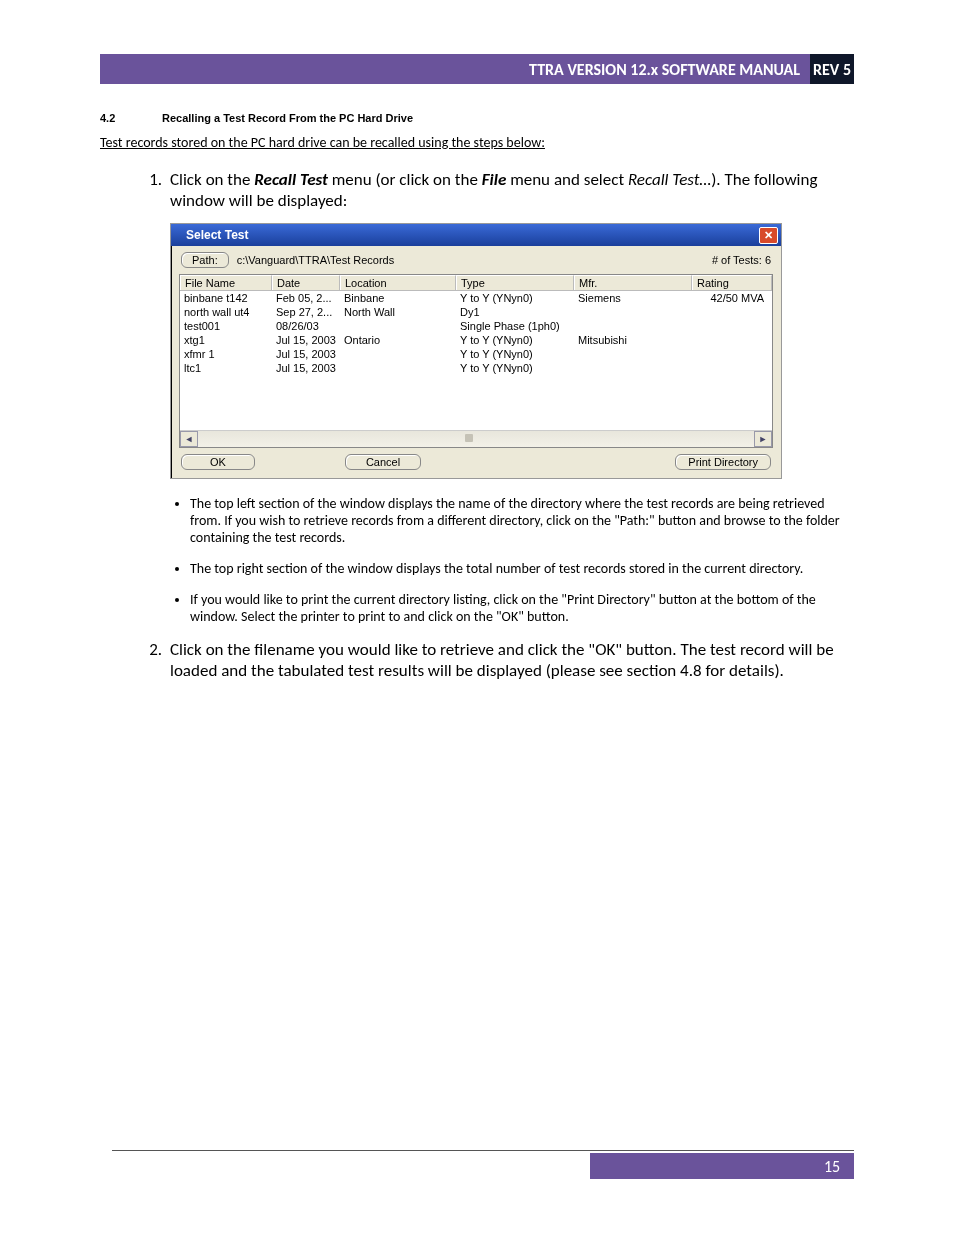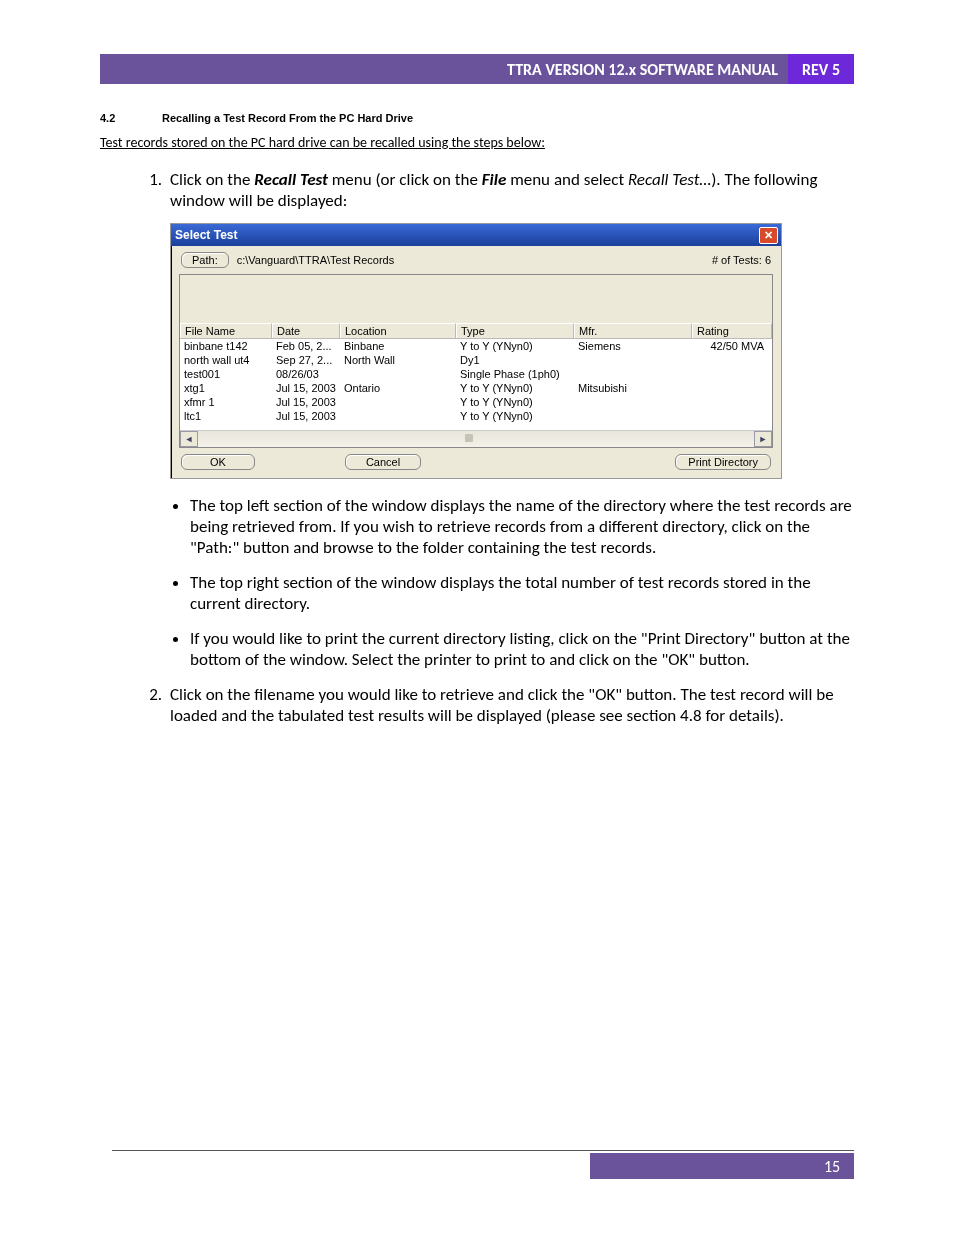--- a/index.html
+++ b/index.html
@@ -28,22 +28,22 @@
     display: flex;
     align-items: center;
     justify-content: flex-end;
     color: #fff;
     font-weight: bold;
     font-size: 16px;
     padding-right: 10px;
     font-family: Calibri, Arial, sans-serif;
   }
   .header-right {
-    width: 66px;
-    background: #6d28d9;
+    width: 44px;
+    background: #0f172a;
     color: #fff;
     display: flex;
     align-items: center;
     justify-content: center;
     font-weight: bold;
     font-size: 16px;
   }
   .section-title {
     font-family: Arial, sans-serif;
     font-weight: bold;
@@ -73,21 +73,21 @@
     font-family: Tahoma, Arial, sans-serif;
     font-size: 11px;
     background: #ece9d8;
     box-shadow: 1px 1px 0 #000 inset;
   }
   .titlebar {
     background: linear-gradient(to bottom, #3a6ad7, #1a3f9b);
     display: flex;
     align-items: center;
     justify-content: space-between;
-    padding: 2px 3px 2px 4px;
+    padding: 2px 3px 2px 15px;
     color: #fff;
     font-weight: bold;
     font-size: 12px;
     height: 18px;
   }
   .close-x {
     background: #d84a2a;
     border: 1px solid #fff;
     border-radius: 2px;
     width: 17px;
@@ -131,21 +131,20 @@
     font-size: 11px;
   }
   .table-head div {
     border-right: 1px solid #bbb;
     padding: 1px 4px;
     border-top: 1px solid #fff;
     border-left: 1px solid #fff;
     box-sizing: border-box;
     white-space: nowrap;
     overflow: hidden;
-    margin-top: 48px;
   }
   .col-fn { width: 92px;}
   .col-dt { width: 68px;}
   .col-lc { width: 116px;}
   .col-ty { width: 118px;}
   .col-mf { width: 118px;}
   .col-rt { flex: 1; text-align: left;}
   .table-body { font-size: 11px; }
   .trow { display: flex; padding: 0 0; line-height: 14px;}
   .trow div { padding: 0 4px; box-sizing: border-box; white-space: nowrap; overflow: hidden;}
@@ -172,21 +171,21 @@
     display: flex;
     padding: 6px 10px 8px 10px;
     gap: 90px;
     align-items: center;
   }
   .btnrow .spacer { flex:1;}
   ul.bullets {
     list-style-type: disc;
     margin: 8px 0 0 20px;
     padding: 0;
-    font-size: 17px;
+    font-size: 14px;
   }
   ul.bullets li { margin-bottom: 14px;}
   .footer {
     position: absolute;
     left: 112px;
     right: 100px;
     bottom: 56px;
   }
   .footer-line {
     border-top: 1px solid #555;

